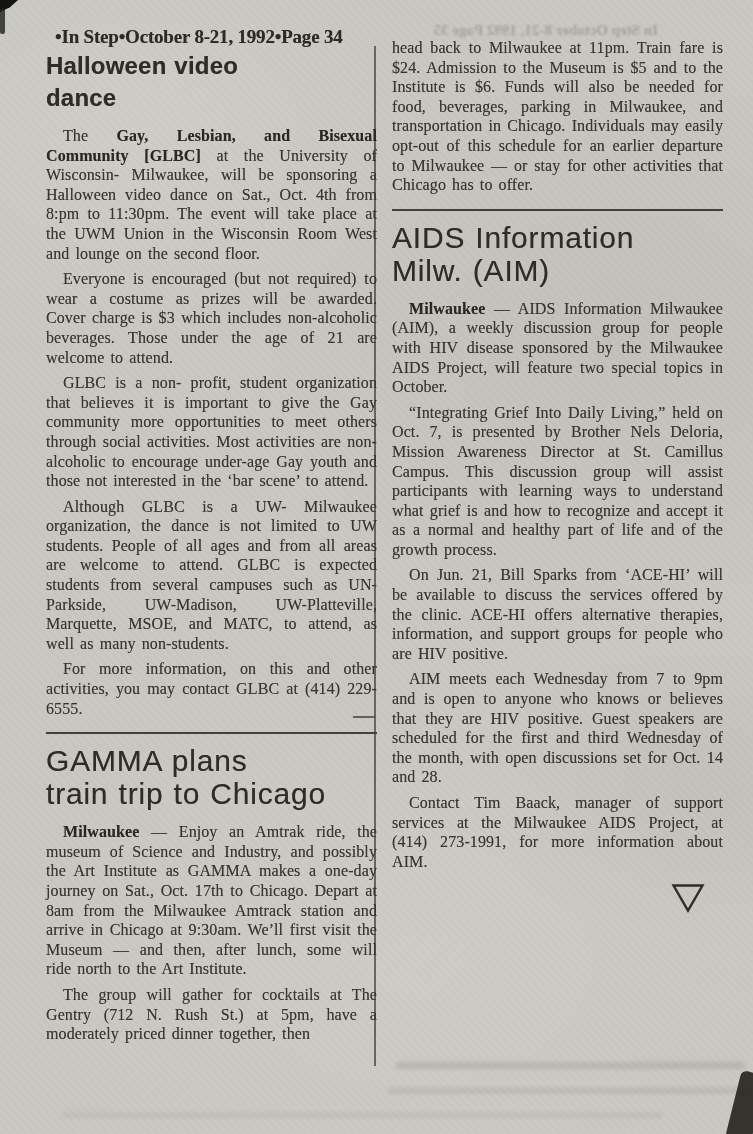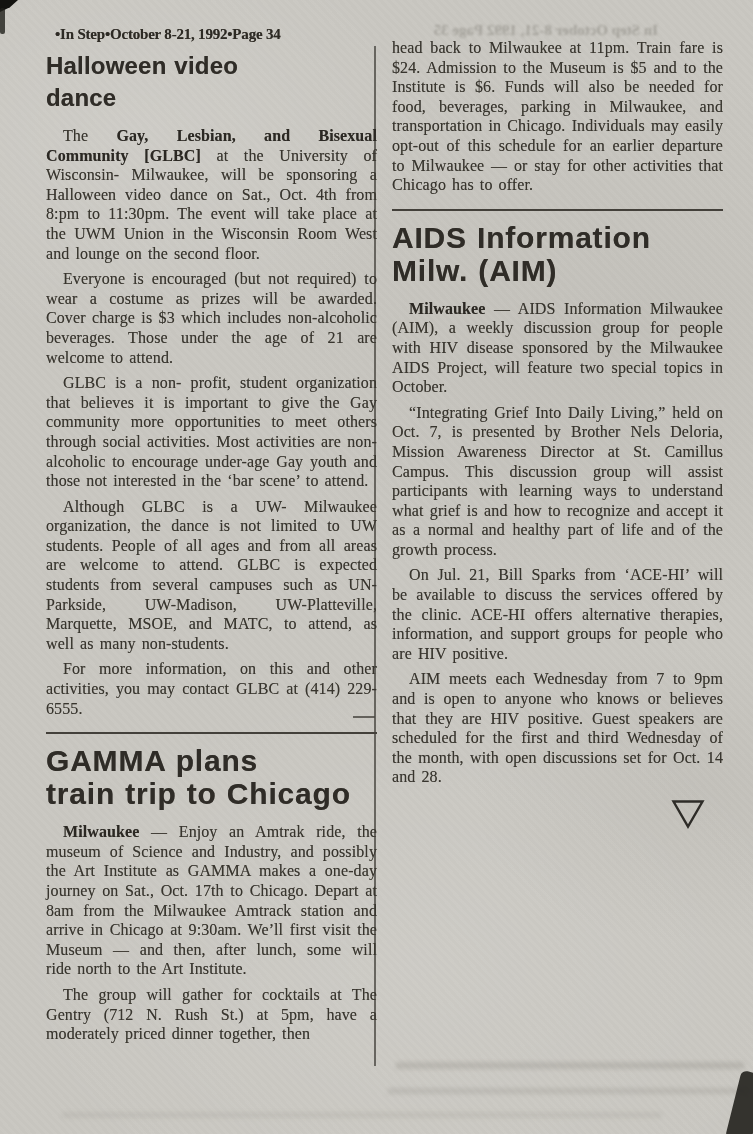--- a/index.html
+++ b/index.html
@@ -16,21 +16,21 @@
       radial-gradient(ellipse 500px 380px at 82% 30%, rgba(120,116,108,.08), rgba(120,116,108,0) 75%),
       radial-gradient(ellipse 600px 420px at 55% 85%, rgba(255,255,255,.08), rgba(255,255,255,0) 70%),
       radial-gradient(ellipse 300px 200px at 92% 70%, rgba(110,106,98,.07), rgba(110,106,98,0) 75%),
       repeating-linear-gradient(47deg, rgba(0,0,0,.012) 0 3px, rgba(255,255,255,.012) 3px 6px);
     color:#38352e;
   }
   
   .page-header{
     position:absolute;left:55px;top:26px;
     font-family:"Liberation Serif", serif;
-    font-weight:bold;font-size:15px;letter-spacing:-0.2px;
+    font-weight:bold;font-size:19px;letter-spacing:-0.2px;
     color:#2d2a24;
     text-shadow:0 0 .5px rgba(45,42,36,.55);
   }
   
   .col{
     position:absolute;width:331px;
     text-align:justify;
     font-size:16px;line-height:19.6px;
     word-spacing:2px;letter-spacing:.1px;
     text-shadow:0 0 .45px rgba(56,53,46,.5);
@@ -41,21 +41,21 @@
   .para.noindent{text-indent:0;}
   .para b{color:#2b2823;}
   .headline{
     font-family:"Liberation Sans", sans-serif;
     white-space:pre-line;text-align:left;
     color:#2f2c27;word-spacing:1px;
     margin:10px 0 12px 0;
     text-shadow:0 0 .6px rgba(47,44,39,.55);
   }
   .hl-bold{font-size:24px;line-height:32px;font-weight:700;letter-spacing:.2px;margin-top:0;}
-  .hl-light{font-size:30px;line-height:33px;font-weight:700;letter-spacing:.8px;}
+  .hl-light{font-size:30px;line-height:33px;font-weight:400;letter-spacing:.8px;}
   .col-rule{
     height:2px;background:#43403a;margin:14px 0 10px 0;border:0;
   }
   .endmark{text-align:right;padding:6px 18px 0 0;}
   
   .divider-v{
     position:absolute;left:374px;top:46px;width:2px;height:1020px;
     background:#56534d;opacity:.85;
   }
   .divider-tick{
@@ -116,22 +116,23 @@
       <p class="para"><b>Milwaukee</b> — Enjoy an Amtrak ride, the museum of Science and Industry, and possibly the Art Institute as GAMMA makes a one-day journey on Sat., Oct. 17th to Chicago. Depart at 8am from the Milwaukee Amtrack station and arrive in Chicago at 9:30am. We’ll first visit the Museum — and then, after lunch, some will ride north to the Art Institute.</p>
       <p class="para">The group will gather for cocktails at The Gentry (712 N. Rush St.) at 5pm, have a moderately priced dinner together, then</p>
     </div>
   <div class="col col-right">
       <p class="para noindent">head back to Milwaukee at 11pm. Train fare is $24. Admission to the Museum is $5 and to the Institute is $6. Funds will also be needed for food, beverages, parking in Milwaukee, and transportation in Chicago. Individuals may easily opt-out of this schedule for an earlier departure to Milwaukee — or stay for other activities that Chicago has to offer.</p>
       <div class="col-rule"></div>
       <h2 class="headline hl-light">AIDS Information
 Milw. (AIM)</h2>
       <p class="para"><b>Milwaukee</b> — AIDS Information Milwaukee (AIM), a weekly discussion group for people with HIV disease sponsored by the Milwaukee AIDS Project, will feature two special topics in October.</p>
       <p class="para">“Integrating Grief Into Daily Living,” held on Oct. 7, is presented by Brother Nels Deloria, Mission Awareness Director at St. Camillus Campus. This discussion group will assist participants with learning ways to understand what grief is and how to recognize and accept it as a normal and healthy part of life and of the growth process.</p>
-      <p class="para">On Jul. 21, Bill Sparks from ‘ACE-HI’ will be available to discuss the services offered by the clinic. ACE-HI offers alternative therapies, information, and support groups for people who are HIV positive.</p>
+      <p class="para">On Jun. 21, Bill Sparks from ‘ACE-HI’ will be available to discuss the services offered by the clinic. ACE-HI offers alternative therapies, information, and support groups for people who are HIV positive.</p>
       <p class="para">AIM meets each Wednesday from 7 to 9pm and is open to anyone who knows or believes that they are HIV positive. Guest speakers are scheduled for the first and third Wednesday of the month, with open discussions set for Oct. 14 and 28.</p>
+      <p class="para">Contact Tim Baack, manager of support services at the Milwaukee AIDS Project, at (414) 273-1991, for more information about AIM.</p>
       <div class="endmark"><svg width="34" height="30" viewBox="0 0 34 30">
           <path d="M2.5 2.5 L31.5 2.5 L17 27.5 Z" fill="none" stroke="#2e2c28" stroke-width="2.4"></path>
         </svg></div>
     </div>
 
   <div class="ghost-line ghost-line-1"></div>
   <div class="ghost-line ghost-line-2"></div>
   <div class="ghost-line ghost-line-3"></div>
   <div class="corner-shadow-bottomright"></div>
 </div>

